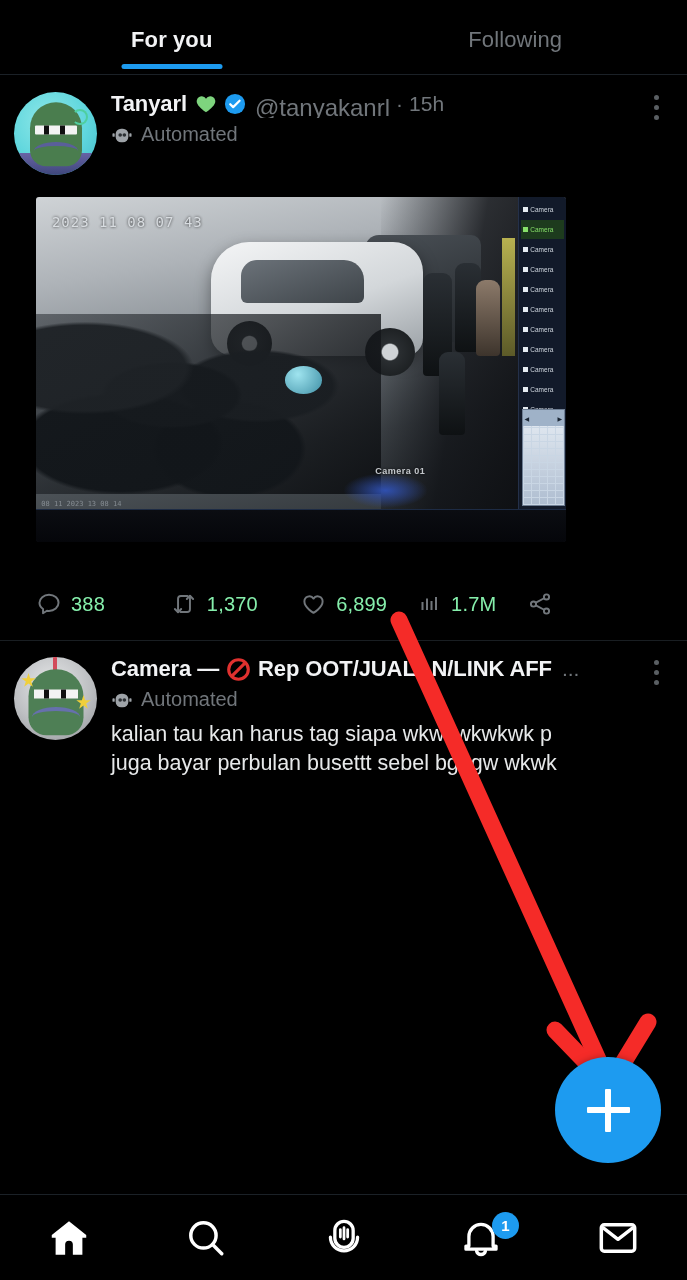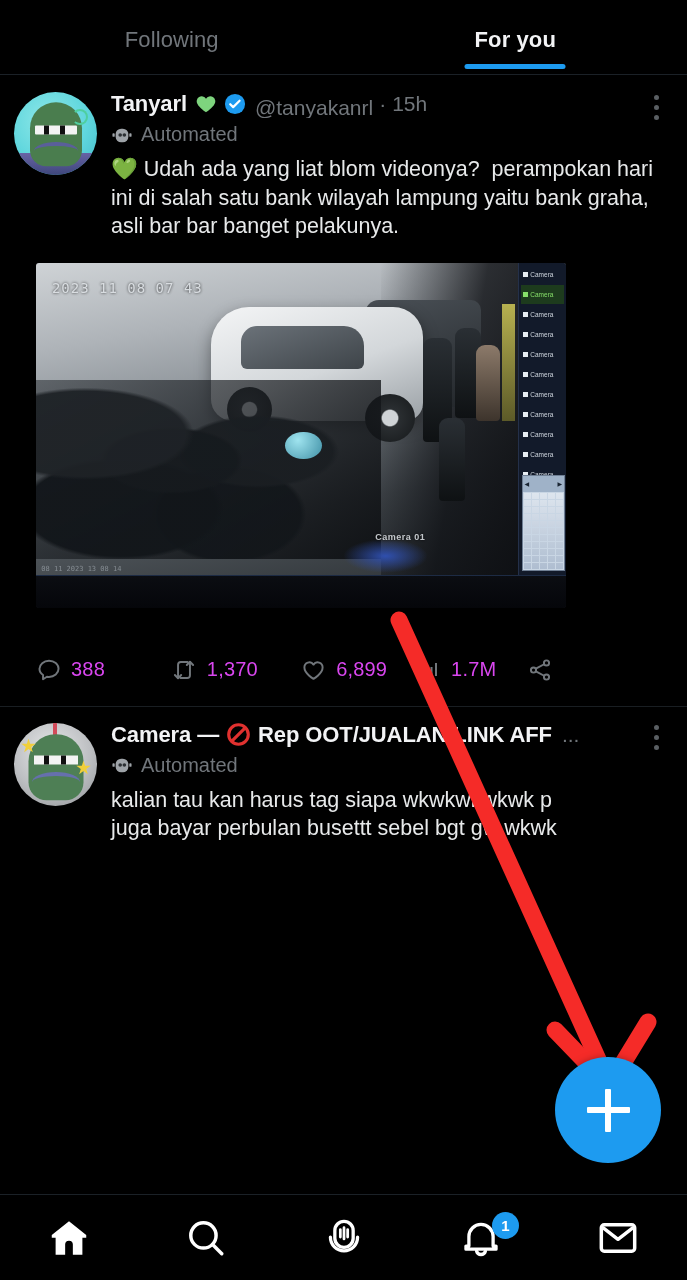--- a/index.html
+++ b/index.html
@@ -158,21 +158,21 @@
     height: 28px;
     overflow: hidden;
   }
   .display-name {
     font-size: 22px; font-weight: bold;
     color: #f2f3f5; letter-spacing: -.1px;
   }
   .heart-svg { margin-left: 8px; display: block; }
   .verified { margin-left: 7px; display: block; }
   .handle {
-    font-size: 21px; color: #71767b; margin-left: 9px; margin-top: 7px;
+    font-size: 24px; color: #71767b; margin-left: 9px; margin-top: 7px;
   }
   .dot-sep { font-size: 21px; color: #71767b; margin: 0 6px; }
   .timestamp { font-size: 21px; color: #71767b; }
   .name-ellipsis { font-size: 21px; color: #71767b; margin-left: 10px; }
 
   .automated-row {
     display: flex; align-items: center;
     gap: 8px; margin-top: 3px; height: 27px;
   }
   .automated-label { font-size: 20px; color: #71767b; }
@@ -370,21 +370,21 @@
   .action {
     display: flex; align-items: center; gap: 9px;
     color: #71767b;
     font-size: 20px;
   }
   .action.a-reply { width: 152px; }
   .action.a-rt { width: 148px; }
   .action.a-like { width: 134px; }
   .action.a-views { width: 122px; }
   .action.a-share { width: 46px; justify-content: flex-start; }
-  .action-count { color: #d946ef; letter-spacing: .2px; }
+  .action-count { color: #86efac; letter-spacing: .2px; }
 
   
   .arrow-overlay {
     position: absolute; inset: 0;
     pointer-events: none;
   }
 
   
   .fab {
     position: absolute;
@@ -425,26 +425,26 @@
     display: flex; align-items: center; justify-content: center;
     padding: 0 6px;
   }
 </style>
 </head>
 <body>
 
 <div id="app">
 
   <div class="tabbar">
-    <div class="tab">
-      <span class="tab-label">Following</span>
-    </div>
     <div class="tab active">
       <span class="tab-label">For you</span>
       <span class="tab-underline"></span>
+    </div>
+    <div class="tab">
+      <span class="tab-label">Following</span>
     </div>
   </div>
 
   <div class="timeline">
 
     <article class="tweet">
       <div class="more-btn">
         <i></i>
         <i></i>
         <i></i>
@@ -480,21 +480,20 @@
             <svg width="22" height="20" viewBox="0 0 24 22">
               <rect x="5" y="4" width="14" height="15" rx="6" fill="#9ea3a8"></rect>
               <circle cx="10" cy="11" r="2" fill="#2b2f33"></circle>
               <circle cx="14.6" cy="11" r="2" fill="#2b2f33"></circle>
               <rect x="1.5" y="9" width="2.5" height="4" rx="1" fill="#9ea3a8"></rect>
               <rect x="20" y="9" width="2.5" height="4" rx="1" fill="#9ea3a8"></rect>
             </svg>
             <span class="automated-label">Automated</span>
           </div>
 
-          <div class="tweet-text"><span class="lead-heart">💚</span><span> Udah ada yang liat blom videonya?  perampokan hari ini di salah satu bank wilayah lampung yaitu bank graha, asli bar bar banget pelakunya.</span></div>
         </div>
       </div>
 
       <div class="media">
         <div class="cctv">
           <span class="floor"></span>
           <span class="darkright"></span>
 
           <span class="suvdark"></span>
           <span class="taillight"></span>

